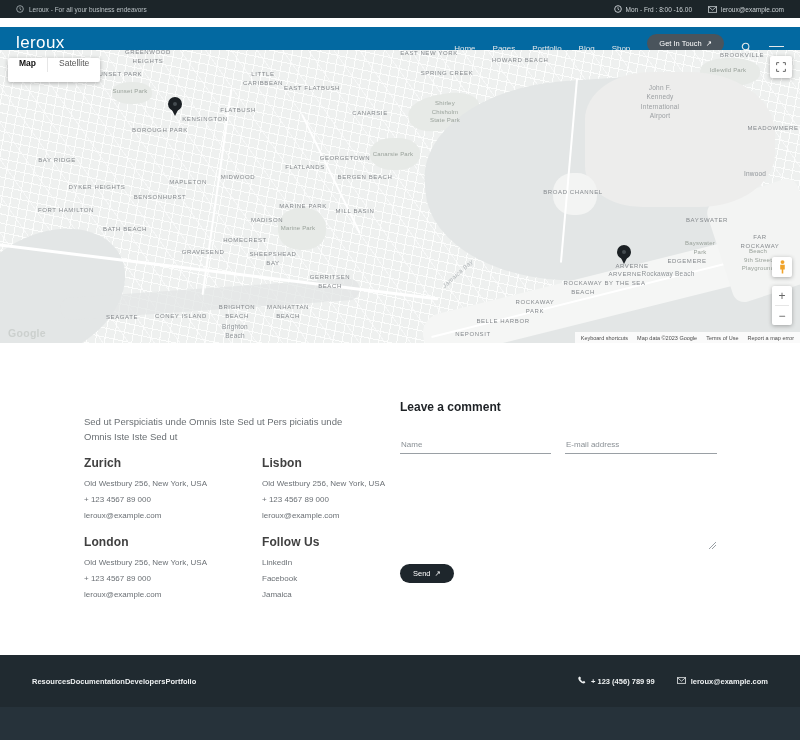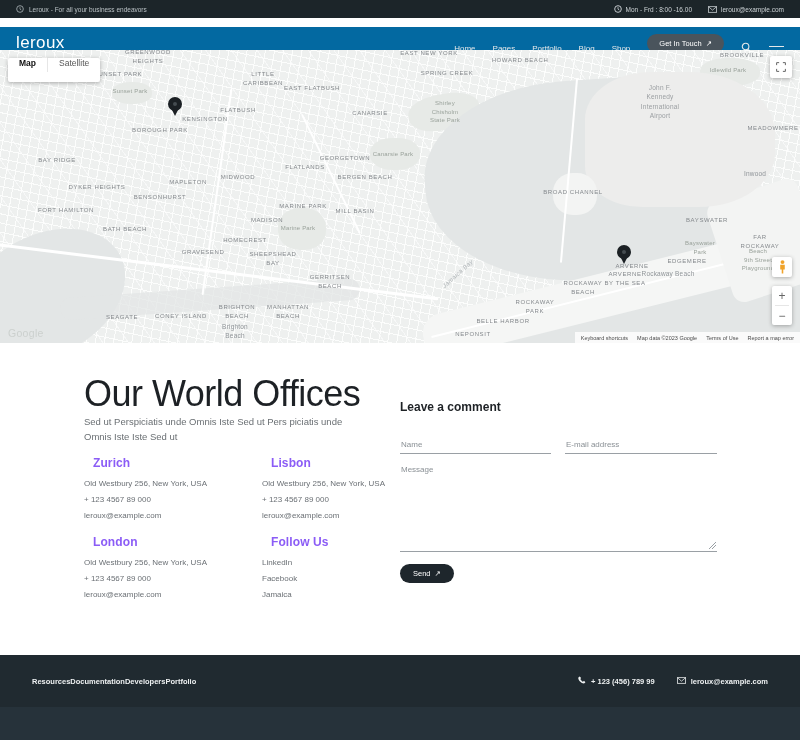--- a/index.html
+++ b/index.html
@@ -68,31 +68,31 @@
   #mapsat .seg{padding:0 11px;color:#565656;cursor:pointer}
   #mapsat .seg.on{font-weight:bold;color:#111}
   #mapsat .div{width:1px;height:14px;background:#e6e6e6}
   #fullscreen{right:8px;top:6px;width:22px;height:22px;border-radius:2px;display:flex;
     align-items:center;justify-content:center;color:#666;cursor:pointer}
   #pegman{right:8px;bottom:66px;width:20px;height:20px;border-radius:2px;display:flex;
     align-items:center;justify-content:center;cursor:pointer}
   #zoomctl{right:8px;bottom:18px;width:20px;border-radius:2px;display:flex;flex-direction:column;cursor:pointer}
   #zoomctl .z{height:19px;display:flex;align-items:center;justify-content:center;font-size:12px;color:#666}
   #zoomctl .zdiv{height:1px;background:#e6e6e6;margin:0 3px}
-  #gmap-logo{position:absolute;left:8px;bottom:4px;font-size:10.5px;font-weight:400;color:#ccd0ce;
+  #gmap-logo{position:absolute;left:8px;bottom:4px;font-size:10.5px;font-weight:700;color:#ccd0ce;
     letter-spacing:.3px;z-index:10}
   #attribution{position:absolute;right:0;bottom:0;height:11px;background:rgba(255,255,255,.8);
     display:flex;align-items:center;gap:9px;padding:0 6px;font-size:5.5px;color:#4c4c4c;z-index:10}
 
   
   #content{position:absolute;left:0;top:343px;width:800px;height:312px;background:#fff}
   .h1{position:absolute;left:84px;top:30px;font-size:36px;font-weight:400;color:#1d2125;letter-spacing:-.5px}
   .sub{position:absolute;left:84px;top:72px;width:262px;font-size:9.5px;line-height:1.55;color:#6a6f73}
   .office{position:absolute;width:170px}
-  .office h3{margin:0 9px 9px;font-size:12px;color:#8b5cf6;letter-spacing:.1px}
+  .office h3{margin:0 0 9px;font-size:12px;color:#404040;letter-spacing:.1px}
   .office div{font-size:8px;color:#6b7075;margin-bottom:7px}
   .follow-link{font-size:8px;color:#6b7075;margin-bottom:7px;cursor:pointer}
   .form-title{position:absolute;left:400px;top:57px;font-size:12px;font-weight:bold;color:#1e2226}
   .field{position:absolute;border:none;border-bottom:1px solid #9aa0a5;background:transparent;
     font-size:8px;color:#333;padding:2px 1px;font-family:"Liberation Sans",sans-serif;outline:none}
   .field::placeholder{color:#8a9095}
   #f-name{left:400px;top:92px;width:149px;height:14px}
   #f-mail{left:565px;top:92px;width:150px;height:14px}
   #f-msg{left:400px;top:120px;width:315px;height:84px;resize:none}
   .grip{position:absolute;left:709px;top:199px;width:7px;height:7px;
@@ -302,21 +302,20 @@
 
     <div id="attribution">
       <span>Keyboard shortcuts</span>
       <span>Map data ©2023 Google</span>
       <span>Terms of Use</span>
       <span>Report a map error</span>
     </div>
   </div>
 
   <div id="content">
-    <div class="h1">Our World Offices</div>
     <div class="sub">Sed ut Perspiciatis unde Omnis Iste Sed ut Pers piciatis unde Omnis Iste Iste Sed ut</div>
 
     <div class="office" style="left:84px;top:113px">
       <h3>Zurich</h3>
       <div>Old Westbury 256, New York, USA</div>
       <div>+ 123 4567 89 000</div>
       <div>leroux@example.com</div>
     </div>
     <div class="office" style="left:262px;top:113px">
       <h3>Lisbon</h3>
@@ -333,21 +332,20 @@
     <div class="office" style="left:262px;top:192px">
       <h3>Follow Us</h3>
       <div class="follow-link">LinkedIn</div>
       <div class="follow-link">Facebook</div>
       <div class="follow-link">Jamaica</div>
     </div>
 
     <div class="form-title">Leave a comment</div>
     <input class="field" id="f-name" placeholder="Name" style="">
     <input class="field" id="f-mail" placeholder="E-mail address" style="">
-    <textarea class="field" id="f-msg" placeholder="Message" style=""></textarea>
     <div class="grip"></div>
     <div class="send">
       <span>Send</span>
       <span>↗</span>
     </div>
   </div>
 
   <div id="footer">
     <div class="f-links">
       <span class="f-link">Resources</span>

